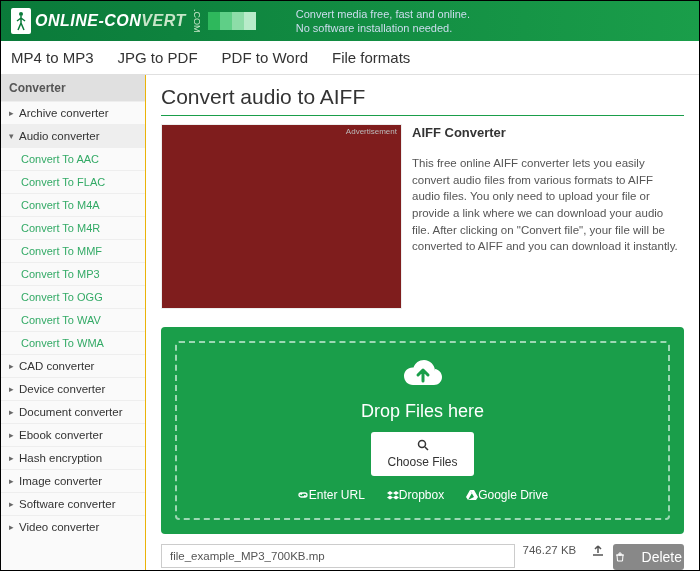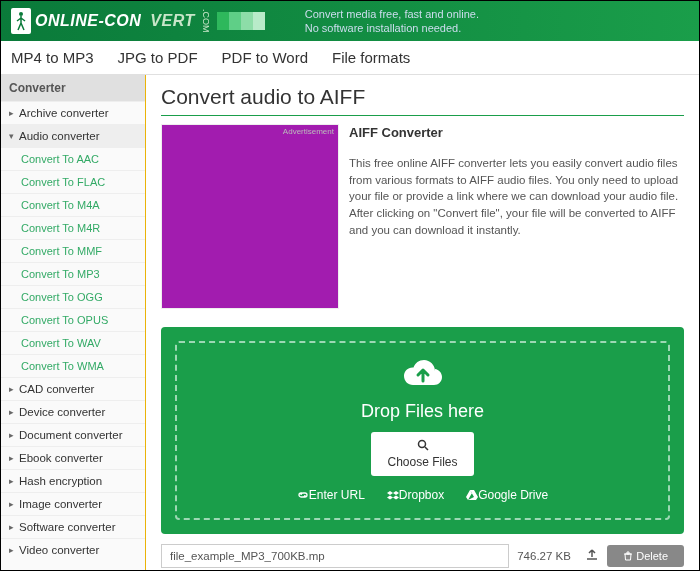--- a/index.html
+++ b/index.html
@@ -4,21 +4,21 @@
 <style>
 * { margin: 0; padding: 0; box-sizing: border-box; font-family: Arial, Helvetica, sans-serif; }
 body { width: 700px; height: 571px; overflow: hidden; background: #fff; border: 1px solid #000; }
 
 .header { background: linear-gradient(to right, #0a7a3a, #1a9e4a); height: 40px; display: flex; align-items: center; padding: 0 10px; position: relative; }
 .logo { display: flex; align-items: center; gap: 4px; }
 .logo-icon { width: 20px; height: 26px; background: #fff; border-radius: 2px; display: flex; align-items: center; justify-content: center; }
 .logo-icon svg { width: 14px; height: 20px; }
 .logo-text { color: #fff; font-weight: bold; font-size: 16px; font-style: italic; letter-spacing: 0.5px; }
 .logo-text .con { color: #fff; }
-.logo-text .vert { color: #c8e6c9; margin-left: 9px; }
+.logo-text .vert { color: #c8e6c9; }
 .logo-com { color: #c8e6c9; font-size: 9px; writing-mode: vertical-rl; margin-left: 2px; }
 .tagline { color: #cde; font-size: 11px; margin-left: 40px; line-height: 1.3; }
 .header-squares { display: flex; gap: 0; margin-left: 6px; }
 .header-squares span { width: 12px; height: 18px; }
 .sq1 { background: #2eb85c; }
 .sq2 { background: #5fcf87; }
 .sq3 { background: #8ddda8; }
 .sq4 { background: #b8ebc9; }
 
 .topnav { background: #fff; border-bottom: 1px solid #e0e0e0; padding: 8px 10px; display: flex; gap: 24px; font-size: 15px; color: #333; }
@@ -31,38 +31,38 @@
 .sidebar-cat { padding: 5px 8px; border-top: 1px solid #eee; color: #333; cursor: pointer; display: flex; align-items: center; }
 .sidebar-cat.expanded { background: #eee; }
 .caret { width: 8px; display: inline-block; color: #666; font-size: 9px; margin-right: 2px; }
 .sidebar-sub { padding: 5px 8px 5px 20px; border-top: 1px solid #eee; color: #3a6; cursor: pointer; font-size: 11px; }
 
 .main { flex: 1; padding: 10px 15px; overflow-y: auto; }
 .page-title { font-size: 21px; color: #333; font-weight: normal; margin-bottom: 6px; }
 .title-underline { height: 1px; background: #1a9e4a; margin-bottom: 8px; }
 
 .intro-row { display: flex; gap: 10px; margin-bottom: 18px; }
-.ad-box { width: 178px; height: 185px; background: #a21caf; border: 1px solid #eee; position: relative; }
+.ad-box { width: 241px; height: 185px; background: #7f1d1d; border: 1px solid #eee; position: relative; }
 .ad-label { position: absolute; top: 2px; right: 4px; font-size: 8px; color: #bbb; }
 .intro-text { flex: 1; font-size: 11.5px; color: #555; line-height: 1.45; }
 .intro-text h3 { font-size: 13px; color: #333; margin-bottom: 12px; font-weight: bold; }
 
 .dropzone { background: #1a9e4a; border-radius: 4px; padding: 14px; margin-bottom: 10px; }
 .dropzone-inner { border: 2px dashed #9dd8b4; border-radius: 4px; padding: 14px 10px 16px; text-align: center; color: #fff; }
 .cloud-icon { width: 44px; height: 34px; margin: 0 auto 6px; }
 .drop-label { font-size: 18px; margin-bottom: 10px; }
 .choose-btn { background: #fff; color: #333; border: none; padding: 7px 16px; border-radius: 3px; font-size: 12px; cursor: pointer; display: inline-flex; align-items: center; gap: 4px; flex-direction: column; }
 .drop-links { margin-top: 12px; display: flex; justify-content: center; gap: 22px; font-size: 12px; }
 .drop-links span { cursor: pointer; display: inline-flex; align-items: center; }
 
-.file-row { display: flex; align-items: center; gap: 8px; margin-bottom: 8px; border-radius: 7px; }
+.file-row { display: flex; align-items: flex-start; gap: 8px; margin-bottom: 8px; border-radius: 7px; }
 .file-input { flex: 1; border: 1px solid #ccc; padding: 5px 8px; font-size: 11.5px; color: #555; background: #fff; }
 .file-size { font-size: 11.5px; color: #555; min-width: 60px; }
 .upload-icon { color: #555; font-size: 14px; cursor: pointer; }
-.delete-btn { background: #888; color: #fff; border: none; padding: 5px 16px; border-radius: 3px; font-size: 11px; cursor: pointer; display: inline-flex; align-items: center; gap: 3px; }
+.delete-btn { background: #888; color: #fff; border: none; padding: 5px 2px; border-radius: 3px; font-size: 14px; cursor: pointer; display: inline-flex; align-items: center; gap: 17px; }
 
 .bottom-row { display: flex; justify-content: space-between; align-items: center; }
 .start-btn { background: #1a9e4a; color: #fff; border: none; padding: 9px 16px; border-radius: 3px; font-size: 13px; cursor: pointer; display: inline-flex; align-items: center; gap: 4px; }
 .add-example { font-size: 11px; color: #555; cursor: pointer; }
 
 .sidebar::-webkit-scrollbar, .main::-webkit-scrollbar { width: 6px; }
 .sidebar::-webkit-scrollbar-thumb, .main::-webkit-scrollbar-thumb { background: #ccc; }
 </style>
 </head>
 <body>
@@ -109,21 +109,20 @@
           <span class="caret">▾</span>
           <span>Audio converter</span>
         </div>
         <div class="sidebar-sub">Convert To AAC</div>
         <div class="sidebar-sub">Convert To FLAC</div>
         <div class="sidebar-sub">Convert To M4A</div>
         <div class="sidebar-sub">Convert To M4R</div>
         <div class="sidebar-sub">Convert To MMF</div>
         <div class="sidebar-sub">Convert To MP3</div>
         <div class="sidebar-sub">Convert To OGG</div>
-        <div class="sidebar-sub">Convert To OPUS</div>
         <div class="sidebar-sub">Convert To WAV</div>
         <div class="sidebar-sub">Convert To WMA</div>
         <div class="sidebar-cat">
           <span class="caret">▸</span>
           <span>CAD converter</span>
         </div>
         <div class="sidebar-cat">
           <span class="caret">▸</span>
           <span>Device converter</span>
         </div>

